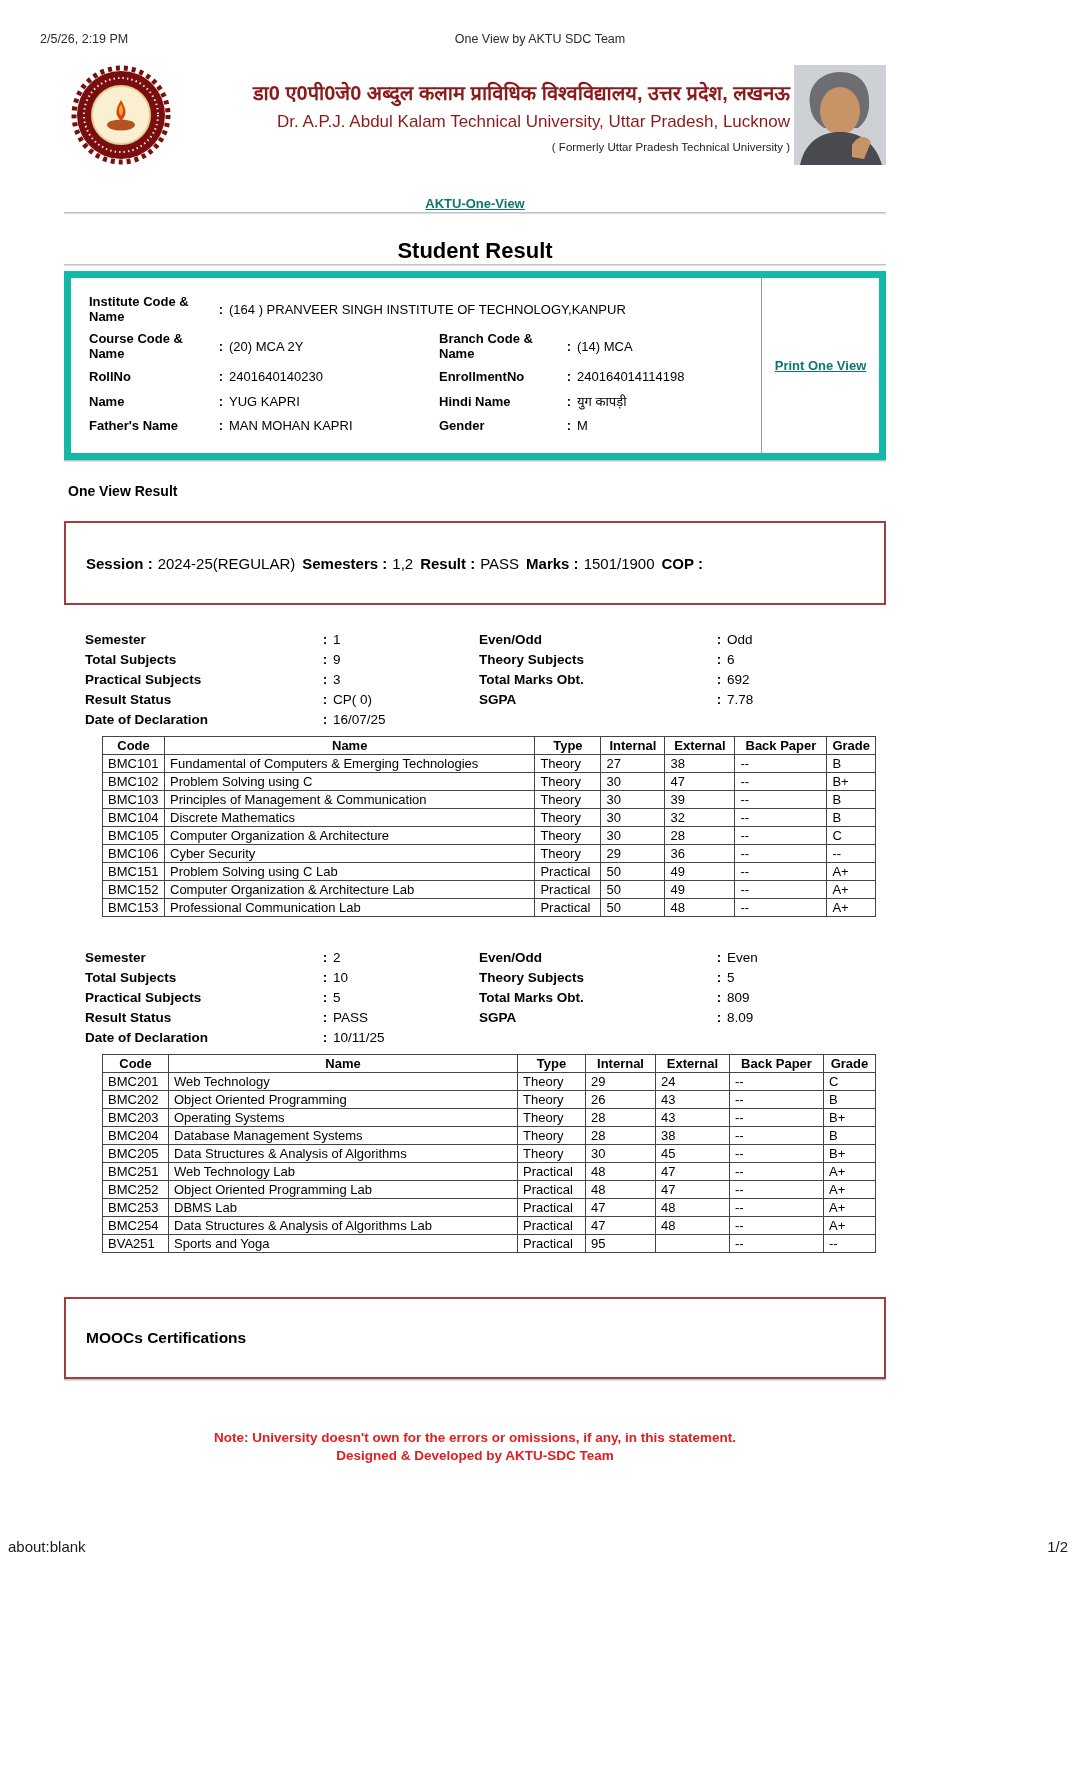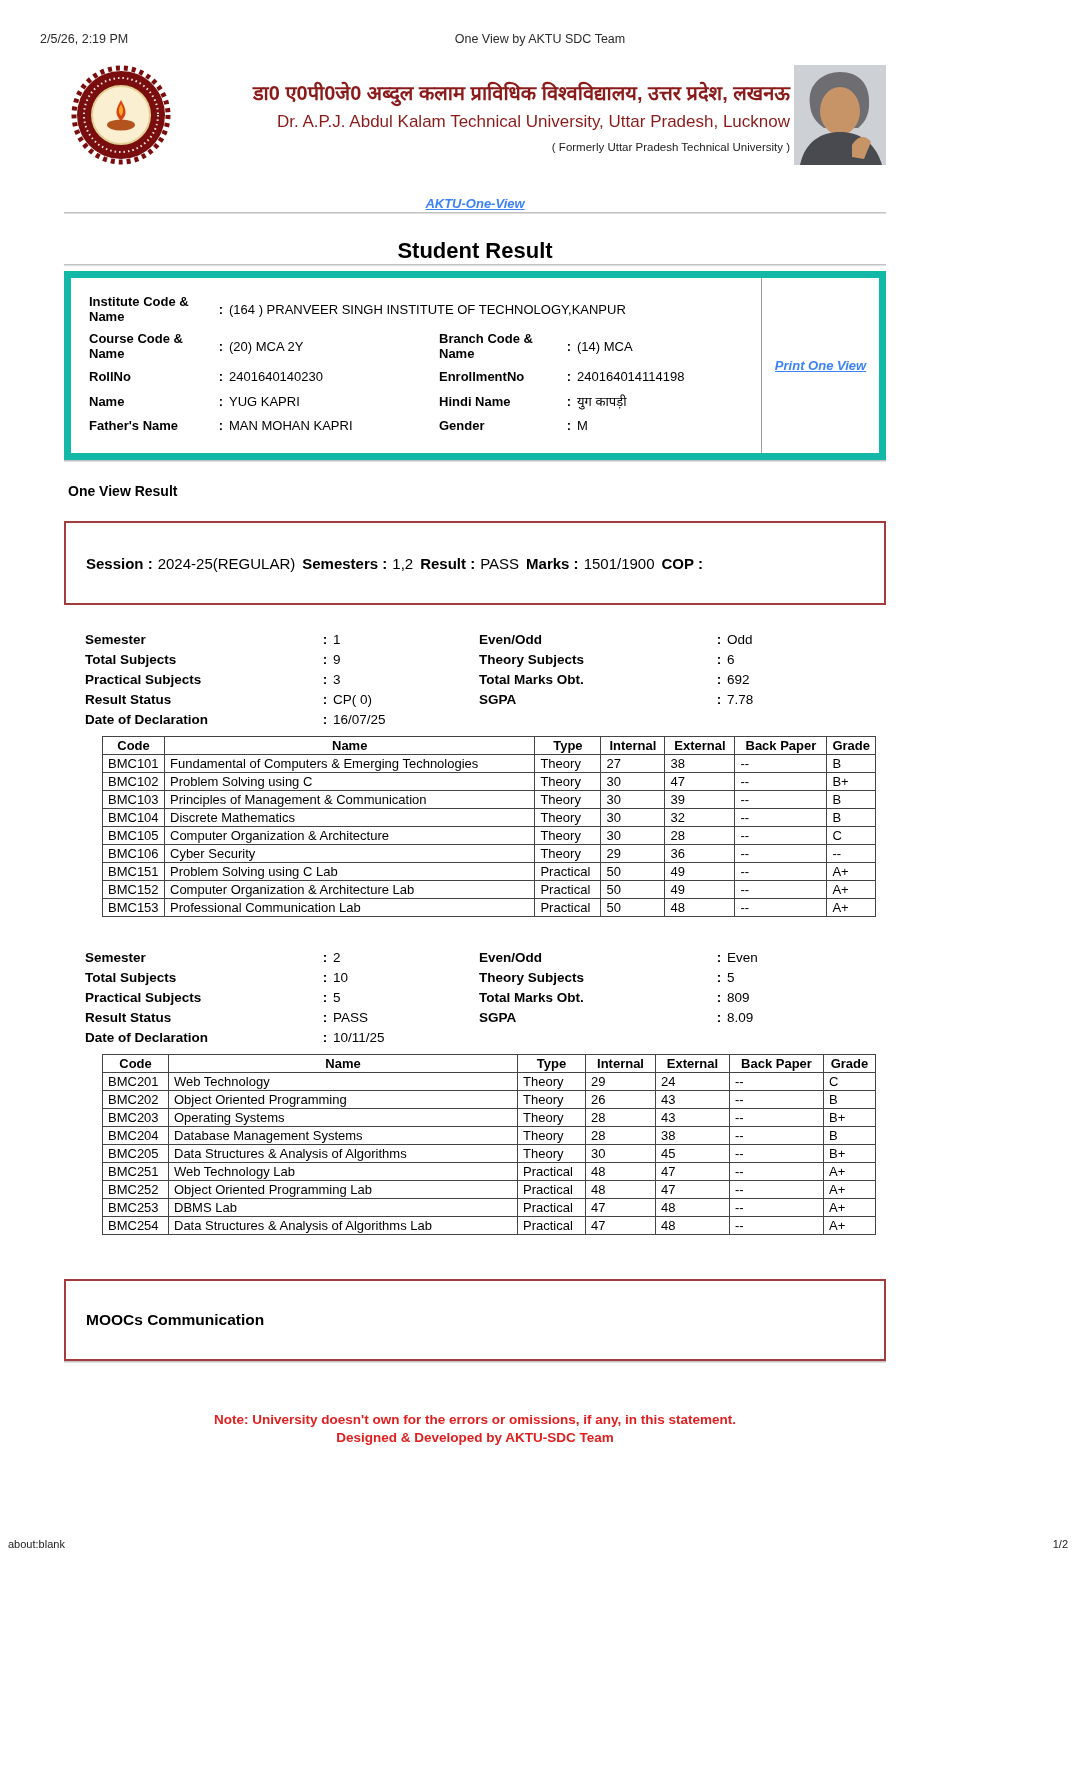--- a/index.html
+++ b/index.html
@@ -17,21 +17,21 @@
 
   .uni-header { margin-top:64px; display:flex; align-items:center; }
   .logo { width:102px; flex:0 0 102px; margin-left:6px; }
   .uni-text { flex:1; text-align:right; padding:0 4px; }
   .uni-hindi { color:#8B1B1B; font-size:20px; font-weight:bold; line-height:24px; }
   .uni-eng { color:#8B1B1B; font-size:17px; margin-top:7px; }
   .uni-formerly { color:#1c1c1c; font-size:11.5px; margin-top:9px; }
   .photo { width:92px; flex:0 0 92px; }
 
   .link-row { text-align:center; margin-top:24px; }
-  a.link { color:#3b82f6; font-size:13px; font-weight:bold; text-decoration:underline; cursor:pointer;font-style:italic; }
+  a.link { color:#0f766e; font-size:13px; font-weight:bold; text-decoration:underline; cursor:pointer; }
   .print-cell a.link { font-size:13px; }
 
   hr.rule { border:0; height:2px; background:linear-gradient(#b5b5b5,#ececec); margin:0; }
   .r1 { margin-top:22px; }
   .r2 { margin-top:19px; }
   .r3 { margin-top:13px; }
   .r4 { margin-top:28px; }
 
   .page-title { text-align:center; font-size:22px; font-weight:bold; margin-top:24px; }
 
@@ -56,21 +56,21 @@
   table.results { margin-left:38px; margin-top:7px; border-collapse:collapse; width:774px; font-size:13px; }
   .results th, .results td { border:1px solid #444; padding:1px 5px; height:18px; }
   .results th { text-align:center; font-weight:bold; }
   .results td { text-align:left; }
 
   .moocs-box { margin-top:44px; border:2px solid #A33C3C; height:82px; display:flex; align-items:center; padding-left:20px; }
   .moocs-title { font-size:15.5px; font-weight:bold; }
 
   .note { margin-top:48px; text-align:center; color:#E02020; font-weight:bold; font-size:13.5px; line-height:17.5px; }
 
-  .page-footer { position:absolute; top:1538px; left:8px; width:1060px; display:flex; justify-content:space-between; font-size:11px; color:#1b1b1b; }
+  .page-footer { position:absolute; top:1538px; left:8px; width:1060px; display:flex; justify-content:space-between; font-size:15px; color:#1b1b1b; }
 </style>
 </head>
 <body>
 
 <div class="print-header">
   <span class="ph-time">2/5/26, 2:19 PM</span>
   <span class="ph-title">One View by AKTU SDC Team</span>
 </div>
 
 <div class="page">
@@ -448,25 +448,34 @@
         </tr>
         <tr>
           <td>BMC254</td>
           <td>Data Structures &amp; Analysis of Algorithms Lab</td>
           <td>Practical</td>
           <td>47</td>
           <td>48</td>
           <td>--</td>
           <td>A+</td>
         </tr>
+        <tr>
+          <td>BVA251</td>
+          <td>Sports and Yoga</td>
+          <td>Practical</td>
+          <td>95</td>
+          <td></td>
+          <td>--</td>
+          <td>--</td>
+        </tr>
       </tbody>
   </table>
 
   <div class="moocs-box">
-    <div class="moocs-title">MOOCs Communication</div>
+    <div class="moocs-title">MOOCs Certifications</div>
   </div>
 
   <hr class="rule r4">
 
   <div class="note">
     <div>Note: University doesn't own for the errors or omissions, if any, in this statement.</div>
     <div>Designed &amp; Developed by AKTU-SDC Team</div>
   </div>
 
 </div>

